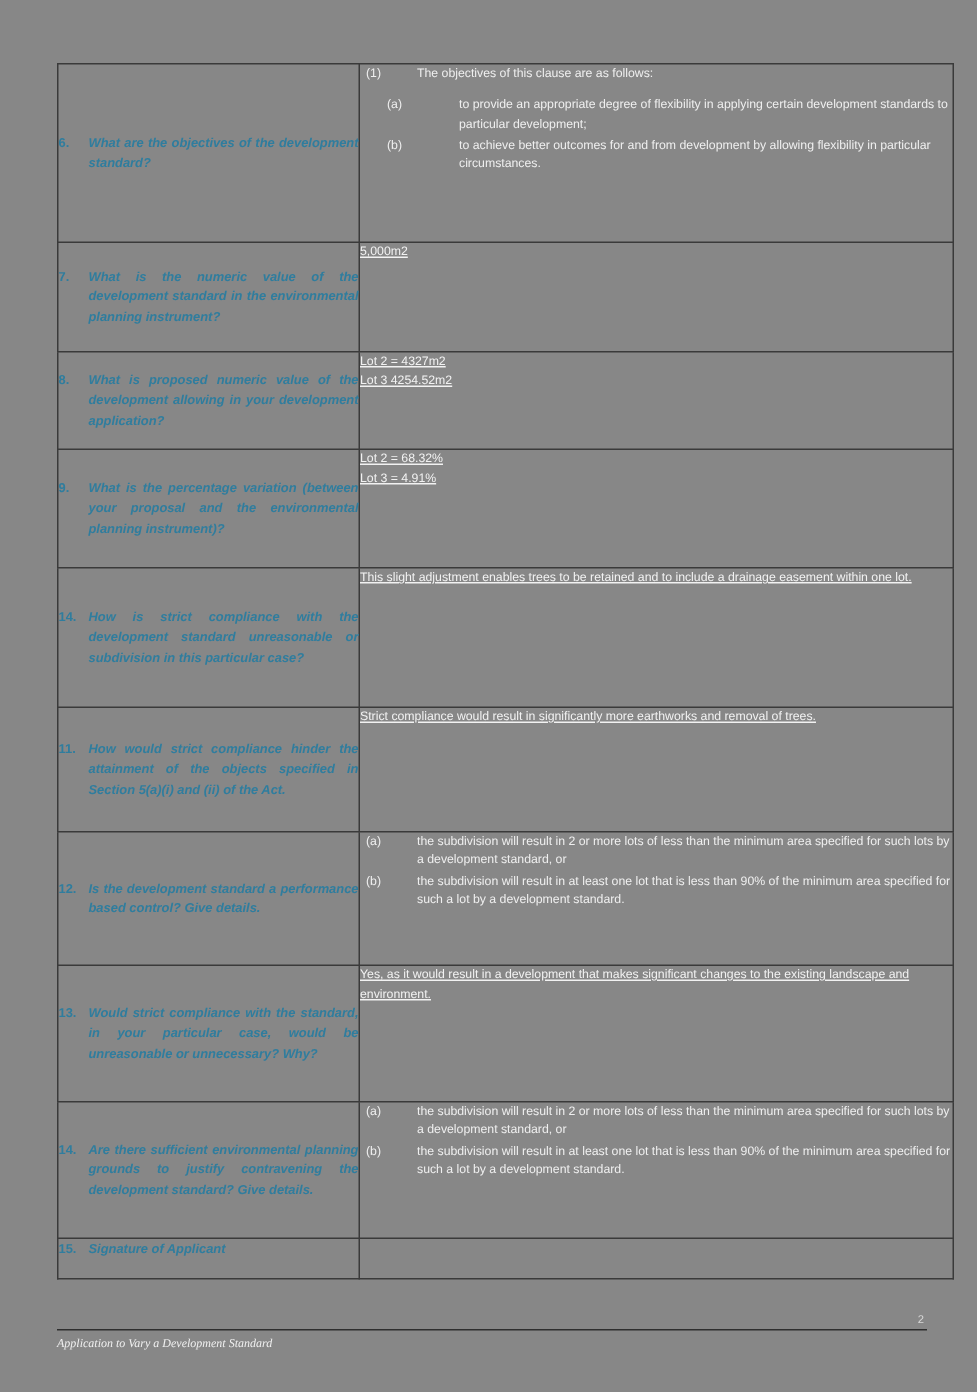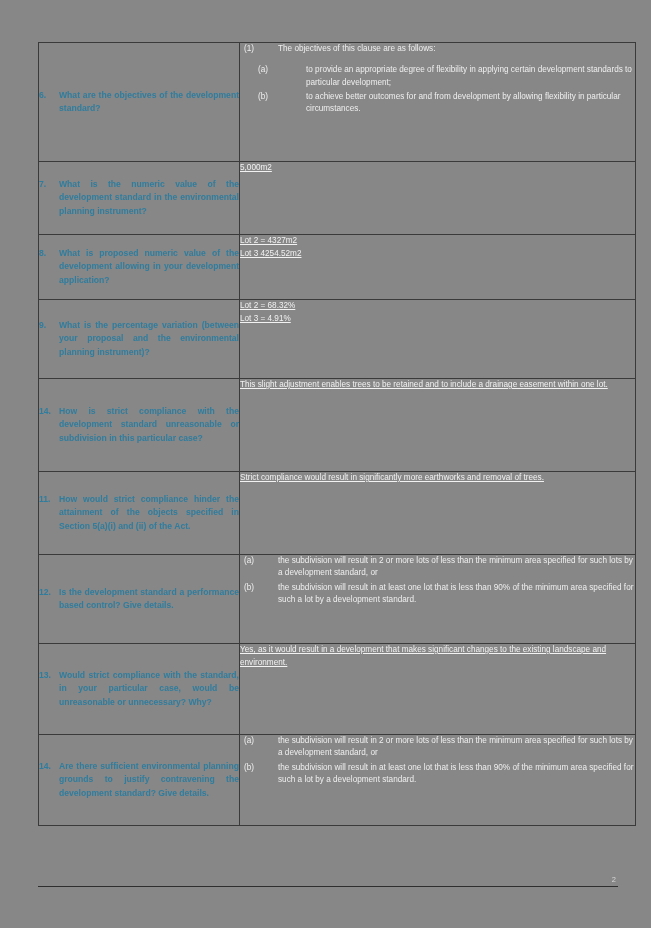--- a/index.html
+++ b/index.html
@@ -54,20 +54,21 @@
   }
   .qnum {
     flex: 0 0 20px;
     color: #2f7d9e;
     font-weight: bold;
   }
   .qtext {
     flex: 1 1 auto;
     text-align: justify;
     text-justify: inter-word;
+    font-style: italic;
   }
   .qtext.nojust { text-align: left; }
   .vcenter { display: flex; align-items: center; min-height: 100%; }
   .ans {
     color: #f2f2f2;
     font-size: 8.2px;
     line-height: 1.55;
     text-decoration: underline;
   }
   .clause {
@@ -271,22 +272,32 @@
             <span class="lbl">(a)</span>
             <span class="body">the subdivision will result in 2 or more lots of less than the minimum area specified for such lots by a development standard, or</span>
           </div>
           <div class="clause">
             <span class="lbl">(b)</span>
             <span class="body">the subdivision will result in at least one lot that is less than 90% of the minimum area specified for such a lot by a development standard.</span>
           </div>
         </td>
       </tr>
 
+      <tr>
+        <td class="qcell sig-cell">
+          <div class="qrow">
+            <span class="qnum">15.</span>
+            <span class="qtext nojust">Signature of Applicant</span>
+          </div>
+        </td>
+        <td class="acell sig-cell"></td>
+      </tr>
 
     </tbody>
   </table>
 
   <div class="footer">
     <div class="pageno">2</div>
     <div class="rule"></div>
+    <div class="caption">Application to Vary a Development Standard</div>
   </div>
 
 </div>
 
 </body></html>

